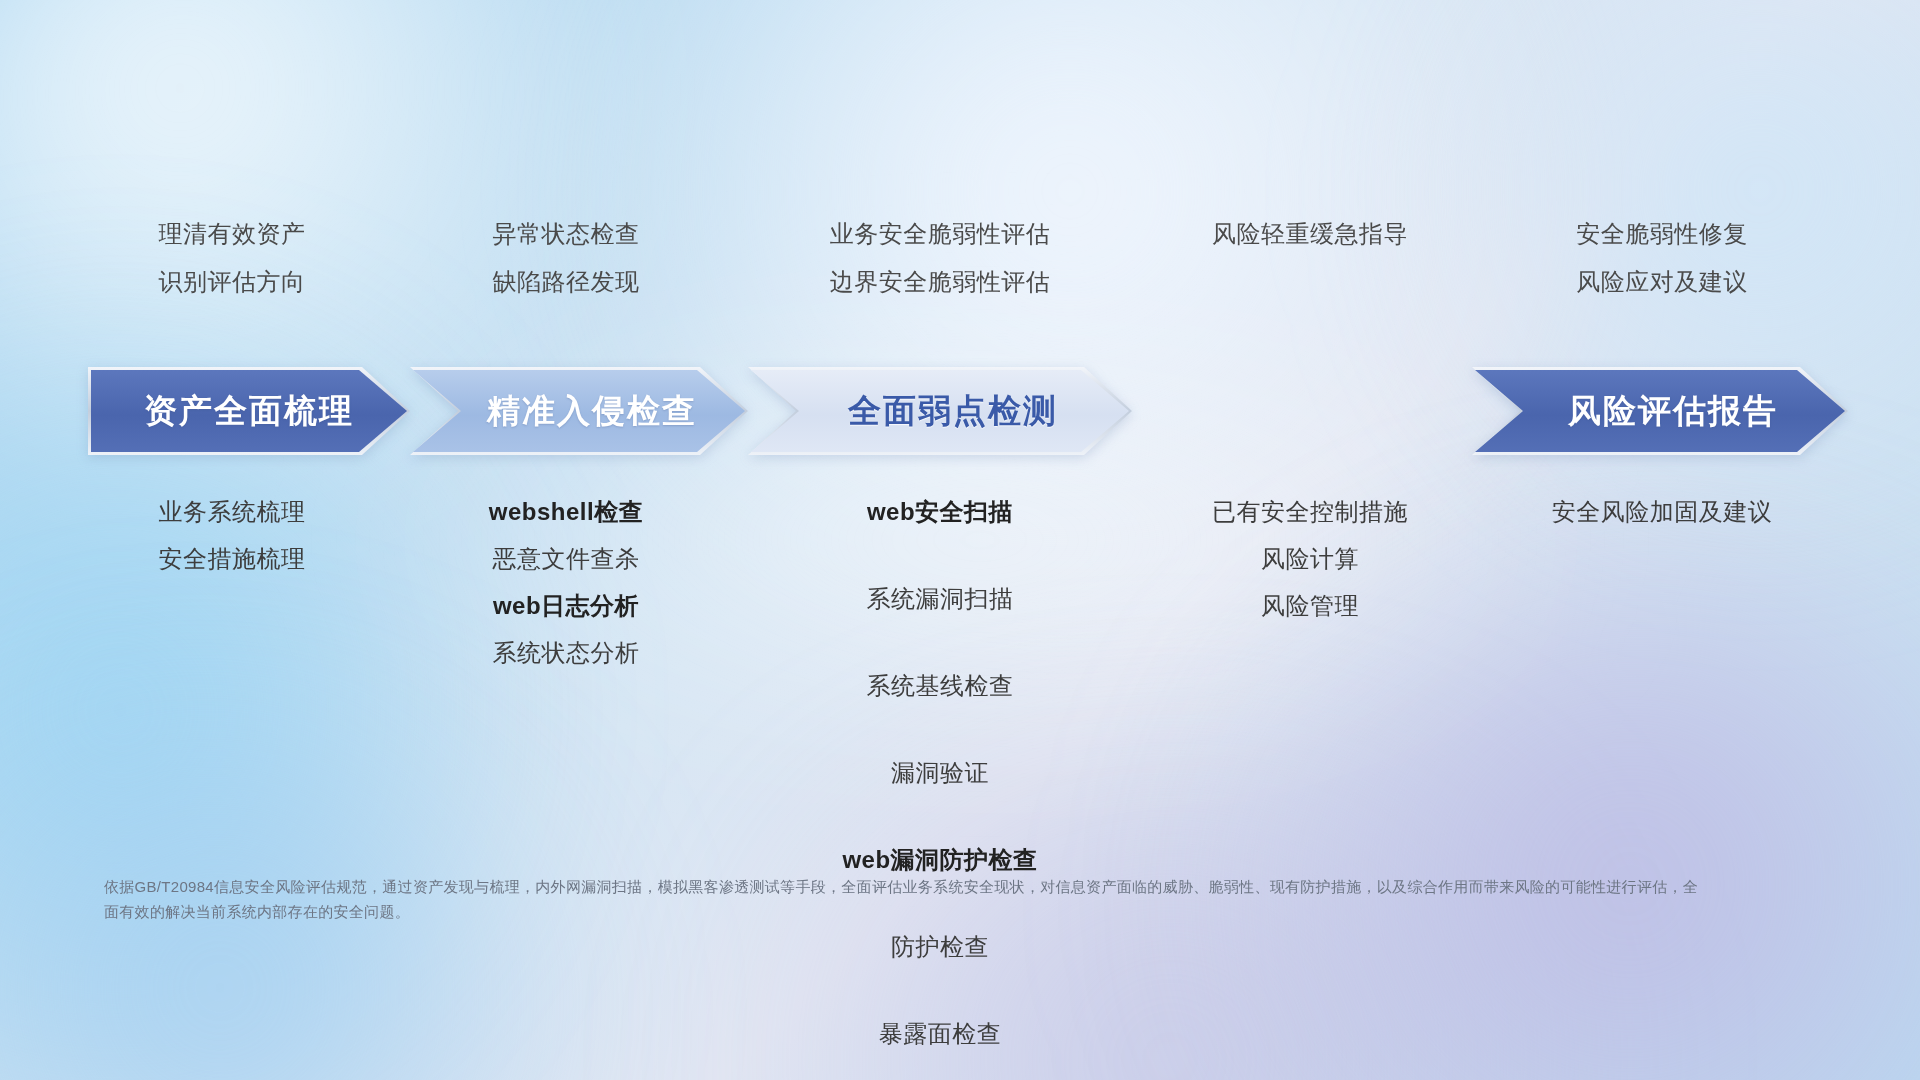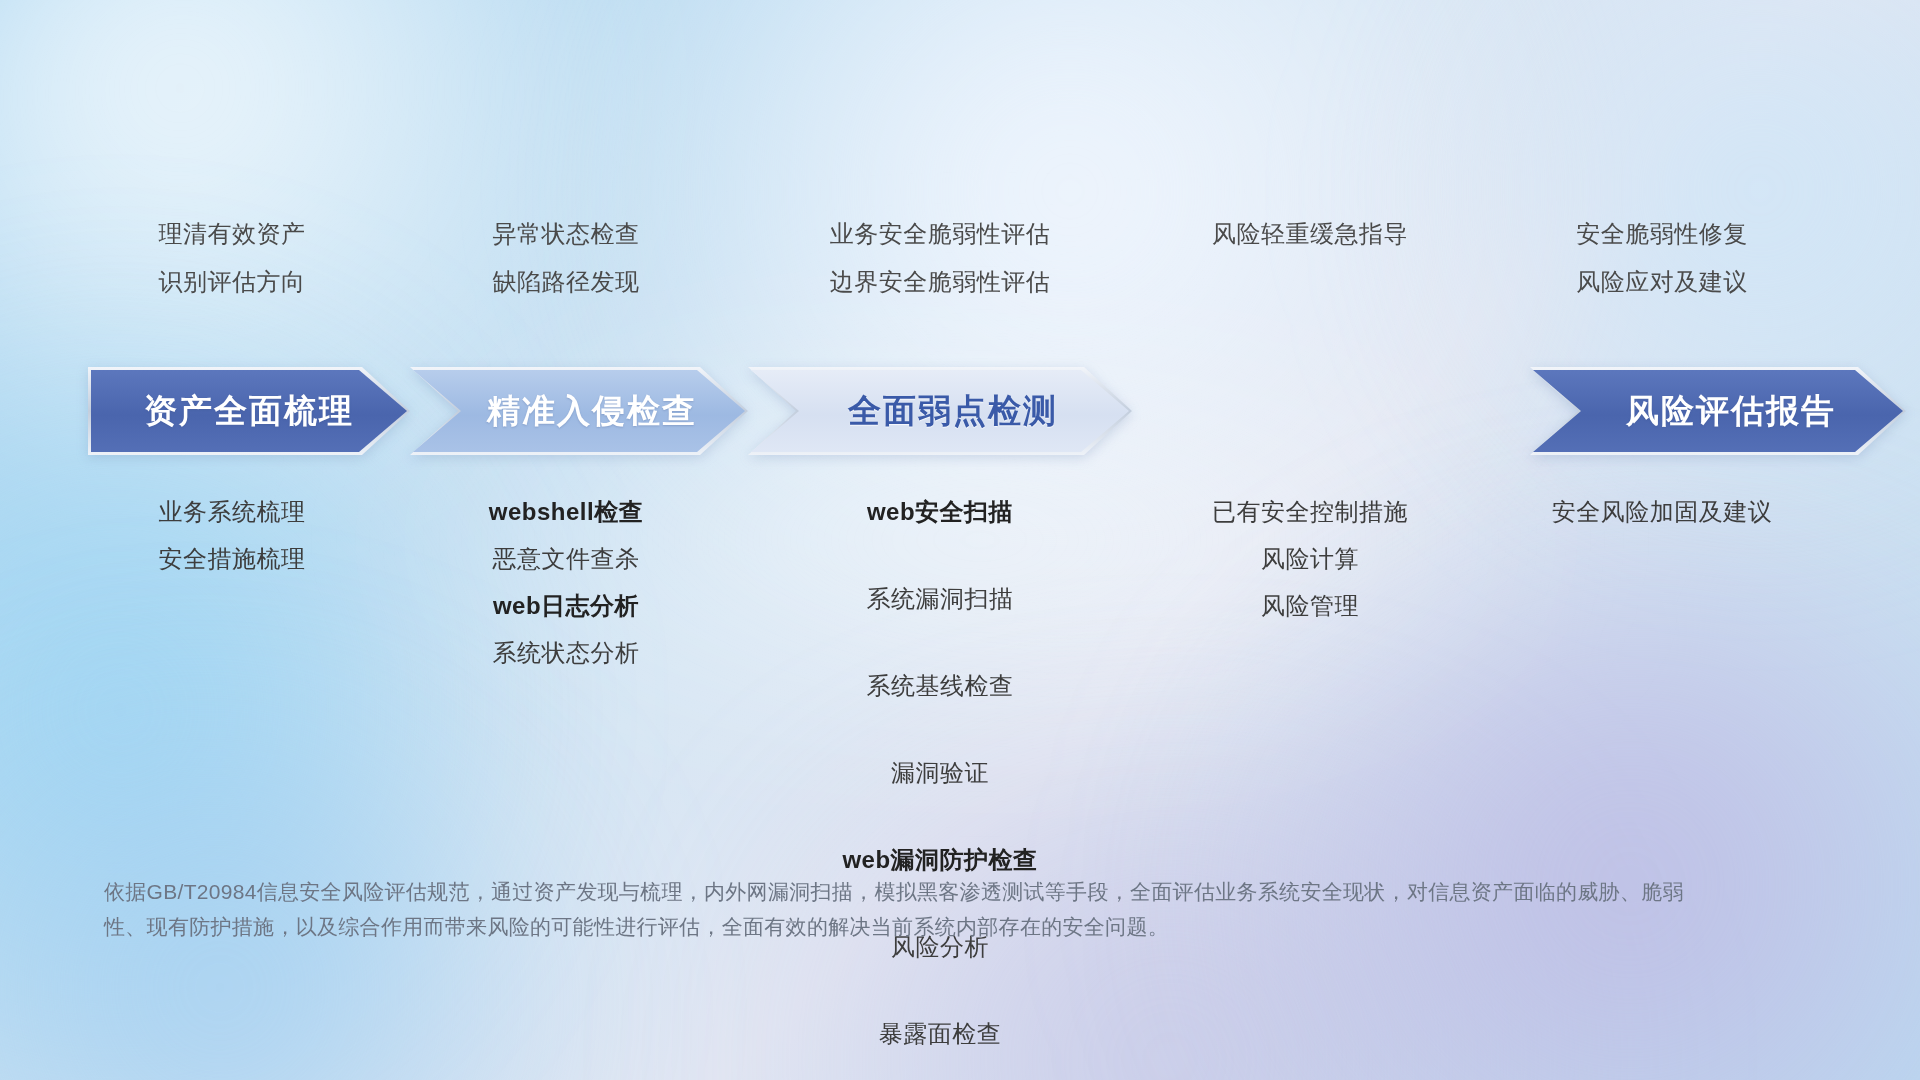--- a/index.html
+++ b/index.html
@@ -140,21 +140,21 @@
     font-weight: bold;
     color: #222;
   }
 
   
   .footer {
     position: absolute;
     left: 104px;
     top: 875px;
     width: 1600px;
-    font-size: 21px;
+    font-size: 15px;
     line-height: 1.65;
     color: #6d7685;
     letter-spacing: 0.3px;
   }
 </style>
 </head>
 <body>
 
 <div class="bg-root">
   <div class="blob blob-a"></div>
@@ -200,21 +200,21 @@
       <div class="chev" style="position: absolute; left: 322px; width: 338px; z-index: 9; text-align: right;">
         <div class="chev-inner" style="background: linear-gradient(rgb(242, 245, 250), rgb(195, 206, 221) 50%, rgb(238, 242, 248)); clip-path: polygon(0px 0px, 290px 0px, 100% 50%, 290px 100%, 0px 100%, 48px 50%);"></div>
         <div class="chev-inner" style="background: linear-gradient(rgb(183, 205, 236) 0%, rgb(157, 185, 226) 55%, rgb(169, 194, 231) 100%); inset: 3px; clip-path: polygon(0px 0px, 284px 0px, 100% 50%, 284px 100%, 0px 100%, 48px 50%);"></div>
         <div class="chev-label" style="color: rgb(255, 255, 255); margin-left: 26px;">精准入侵检查</div>
       </div>
       <div class="chev" style="position: absolute; left: 660px; width: 384px; z-index: 8;">
         <div class="chev-inner" style="background: linear-gradient(rgb(242, 245, 250), rgb(195, 206, 221) 50%, rgb(238, 242, 248)); clip-path: polygon(0px 0px, 336px 0px, 100% 50%, 336px 100%, 0px 100%, 48px 50%);"></div>
         <div class="chev-inner" style="background: linear-gradient(rgb(230, 236, 247) 0%, rgb(214, 224, 241) 55%, rgb(223, 231, 245) 100%); inset: 3px; clip-path: polygon(0px 0px, 330px 0px, 100% 50%, 330px 100%, 0px 100%, 48px 50%);"></div>
         <div class="chev-label" style="color: rgb(58, 90, 168); text-shadow: rgba(255, 255, 255, 0.8) 0px 1px 1px; margin-left: 26px;">全面弱点检测</div>
       </div>
-      <div class="chev" style="position: absolute; left: 1442px; width: 376px; z-index: 6; text-align: right;">
+      <div class="chev" style="position: absolute; left: 1384px; width: 376px; z-index: 6; text-align: right;">
         <div class="chev-inner" style="background: linear-gradient(rgb(242, 245, 250), rgb(195, 206, 221) 50%, rgb(238, 242, 248)); clip-path: polygon(0px 0px, 328px 0px, 100% 50%, 328px 100%, 0px 100%, 48px 50%);"></div>
         <div class="chev-inner" style="background: linear-gradient(rgb(92, 119, 189) 0%, rgb(74, 101, 173) 55%, rgb(84, 111, 182) 100%); inset: 3px; clip-path: polygon(0px 0px, 322px 0px, 100% 50%, 322px 100%, 0px 100%, 48px 50%);"></div>
         <div class="chev-label" style="color: rgb(255, 255, 255); margin-left: 26px;">风险评估报告</div>
       </div>
     </div>
 
   <div class="bottom-row" id="bottom-row">
       <div class="col" style="position: absolute; left: 22px; width: 420px;">
         <div class="bot-item">业务系统梳理</div>
         <div class="bot-item">安全措施梳理</div>
@@ -224,21 +224,21 @@
         <div class="bot-item">恶意文件查杀</div>
         <div class="bot-item strong">web日志分析</div>
         <div class="bot-item">系统状态分析</div>
       </div>
       <div class="col" style="position: absolute; left: 730px; width: 420px; gap: 40px;">
         <div class="bot-item strong">web安全扫描</div>
         <div class="bot-item">系统漏洞扫描</div>
         <div class="bot-item">系统基线检查</div>
         <div class="bot-item">漏洞验证</div>
         <div class="bot-item strong">web漏洞防护检查</div>
-        <div class="bot-item">风险分析</div>
+        <div class="bot-item">防护检查</div>
         <div class="bot-item">暴露面检查</div>
       </div>
       <div class="col" style="position: absolute; left: 1100px; width: 420px;">
         <div class="bot-item">已有安全控制措施</div>
         <div class="bot-item">风险计算</div>
         <div class="bot-item">风险管理</div>
       </div>
       <div class="col" style="position: absolute; left: 1452px; width: 420px;">
         <div class="bot-item">安全风险加固及建议</div>
       </div>

